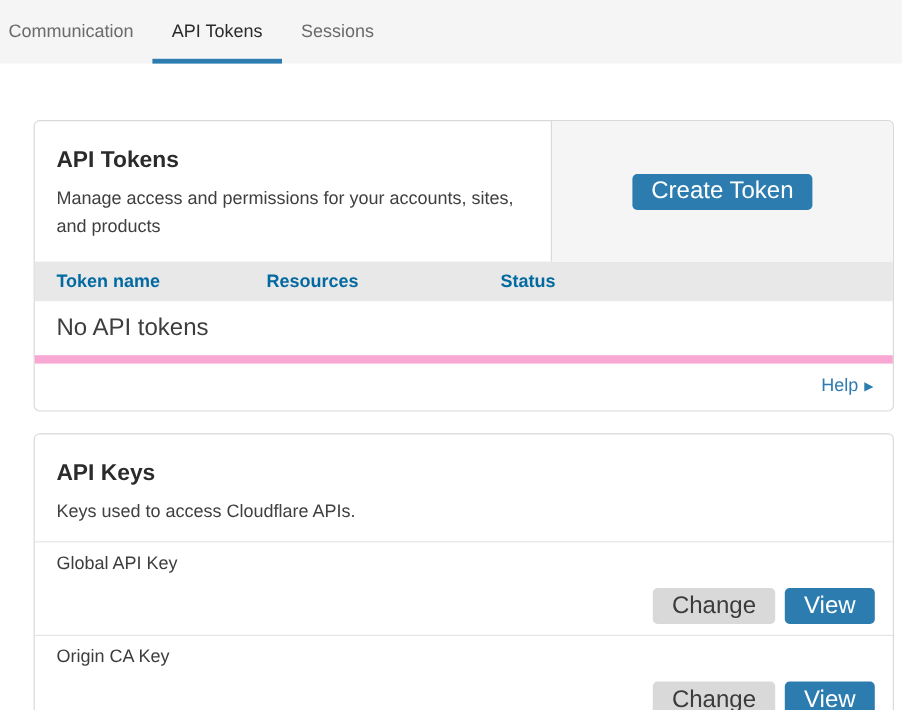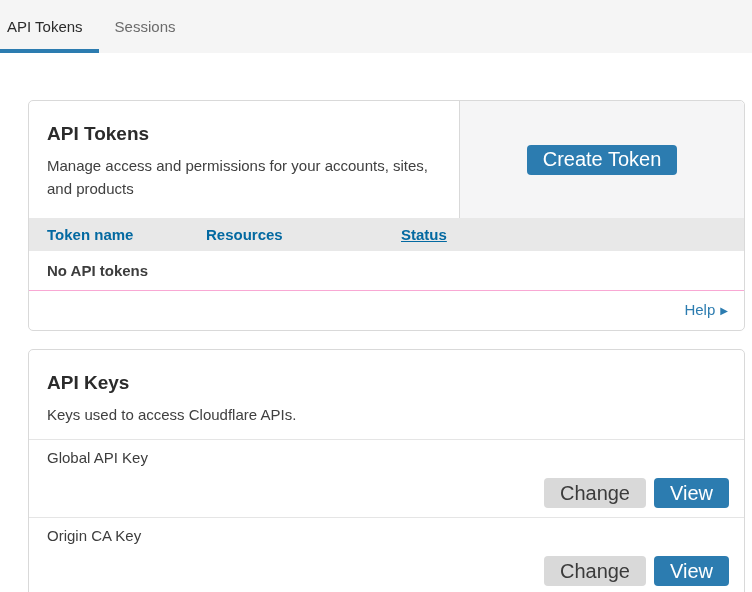--- a/index.html
+++ b/index.html
@@ -99,28 +99,27 @@
   .table-header {
     display: flex;
     background: var(--table-header-bg, #e8e8e8);
     padding: 8px 0 8px 18px;
     font-size: 15px;
     font-weight: bold;
     color: #0369a1;
   }
   .table-header .c1 { width: 159px; }
   .table-header .c2 { width: 191px; }
-  .table-header .c3 { width: 195px; }
-  .table-header .c4 { flex: 1; text-decoration: underline; }
+  .table-header .c3 { width: 195px; margin-left: 16px; }
+  .table-header .c4 { flex: 1; }
   .empty-row {
     padding: 11px 18px;
-    font-size: 15px;
+    font-size: 20px;
     color: #3d3d3d;
-    border-bottom: 1px solid #f9a8d4;
-    font-weight: bold;
+    border-bottom: 7px solid #f9a8d4;
   }
   .card-footer {
     padding: 10px 16px 11px 16px;
     text-align: right;
   }
   .help-link {
     color: var(--accent-blue, #2c7cb0);
     font-size: 15px;
     text-decoration: none;
     cursor: pointer;
@@ -144,20 +143,21 @@
     border-bottom: 1px solid #e5e5e5;
     font-size: 15px;
     color: #3d3d3d;
   }
   .key-actions { display: flex; gap: 8px; margin-top: 29px; }
 </style>
 </head>
 <body>
 
 <nav class="tabbar">
+  <div class="tab">Communication</div>
   <div class="tab active">API Tokens</div>
   <div class="tab">Sessions</div>
 </nav>
 
 <main class="content">
 
   <section class="card">
     <div class="split-header">
       <div class="hdr-left">
         <h2>API Tokens</h2>

